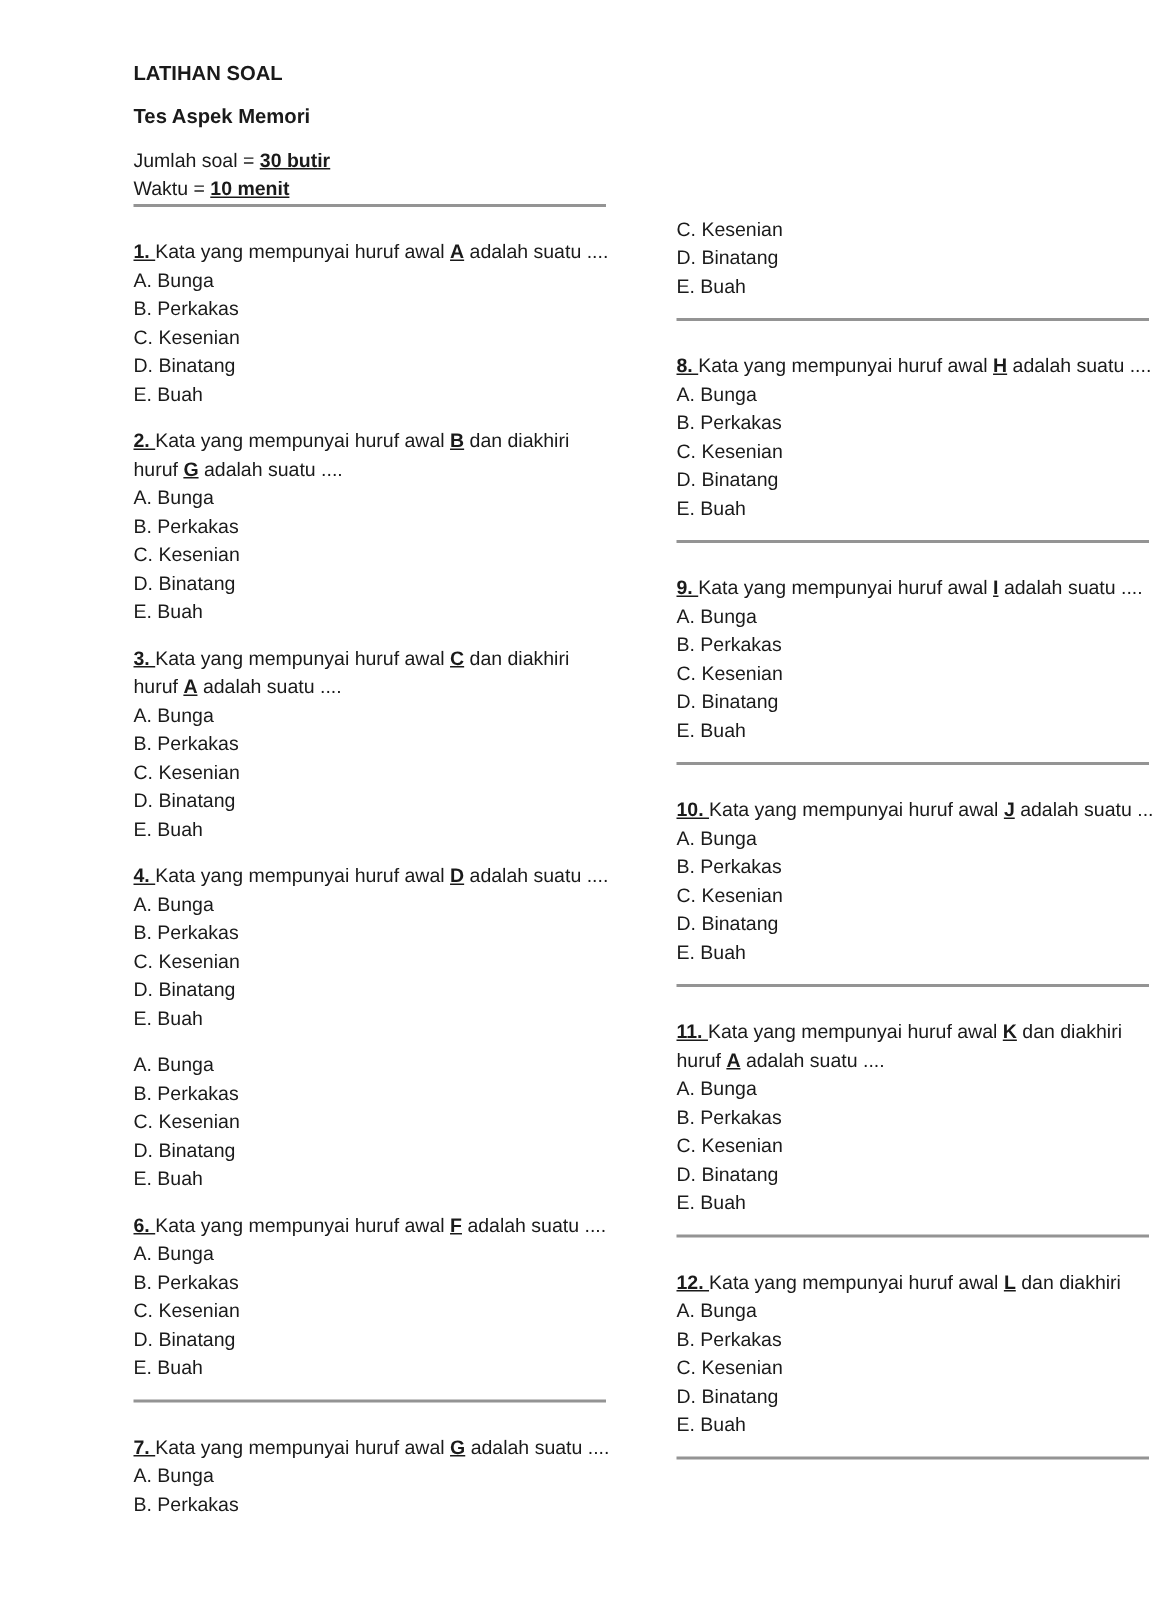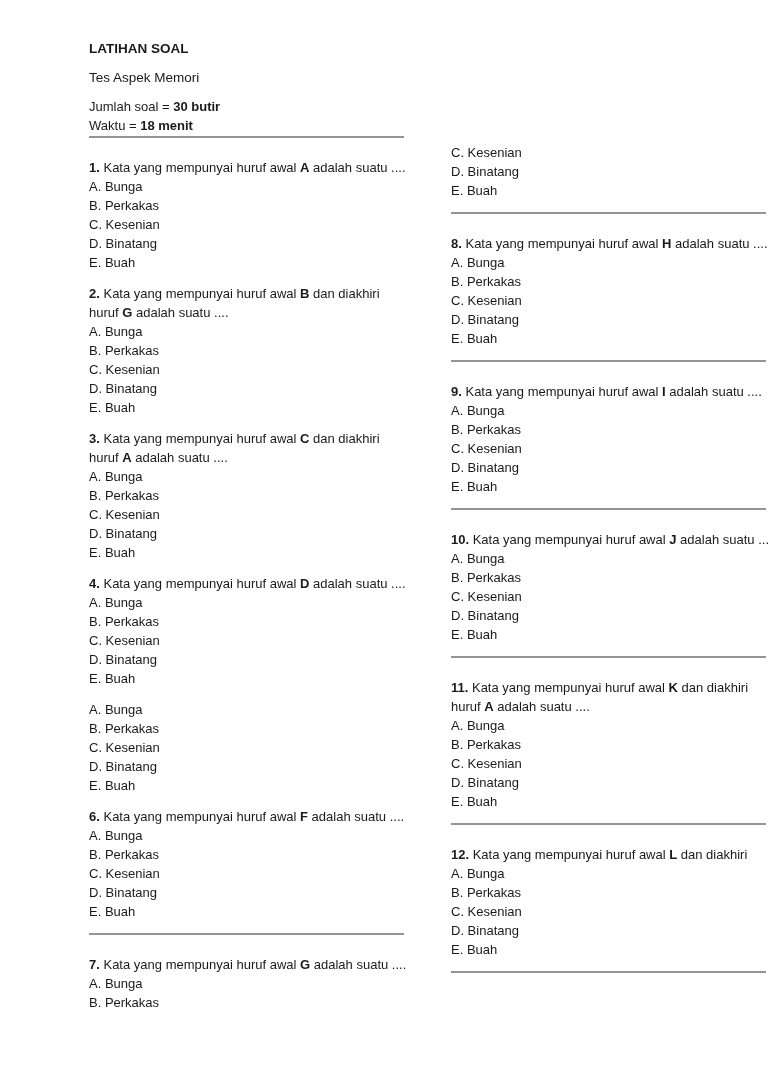--- a/index.html
+++ b/index.html
@@ -9,44 +9,44 @@
     height: 1068px;
     background: var(--page-bg, #ffffff);
     font-family: "Liberation Sans", sans-serif;
     font-size: 13px;
     color: var(--text-color, #1a1a1a);
     overflow: hidden;
     margin-left: 44px;
   }
   .header { position: absolute; left: 45px; top: 39px; }
   .doc-title    { font-size: 13.5px; font-weight: bold; line-height: 19px; }
-  .doc-subtitle { font-size: 13.5px; font-weight: normal; line-height: 19px; margin-top: 10px; }
+  .doc-subtitle { font-size: 13.5px; font-weight: bold; line-height: 19px; margin-top: 10px; }
   .info-line  { line-height: 19px; }
   .info-first { margin-top: 10px; }
   .column { position: absolute; width: 322px; line-height: 19px; }
   .col-left  { left: 45px;  top: 132px; }
   .col-right { left: 407px; top: 143px; }
   .rule {
     width: 315px; height: 0;
     border-top: 2px solid var(--rule-color, #949494);
     margin: 4px 0 20px 0;
   }
   .qblock { margin-bottom: 12px; }
   .qline  { white-space: nowrap; }
-  b { font-weight: bold; }
+  b { font-weight: bold; text-decoration: underline; }
 </style>
 </head>
 <body>
 
 <div class="page">
   <div class="header">
     <div class="doc-title">LATIHAN SOAL</div>
     <div class="doc-subtitle">Tes Aspek Memori</div>
     <div class="info-line info-first"><span>Jumlah soal = </span><b>30 butir</b></div>
-    <div class="info-line"><span>Waktu = </span><b>18 menit</b></div>
+    <div class="info-line"><span>Waktu = </span><b>10 menit</b></div>
   </div>
 
   <div class="column col-left">
       <div class="rule"></div>
       <div class="qblock">
         <div class="qline"><b>1. </b><span>Kata yang mempunyai huruf awal </span><b>A</b><span> adalah suatu ....</span></div>
         <div class="opt">A. Bunga</div>
         <div class="opt">B. Perkakas</div>
         <div class="opt">C. Kesenian</div>
         <div class="opt">D. Binatang</div>

